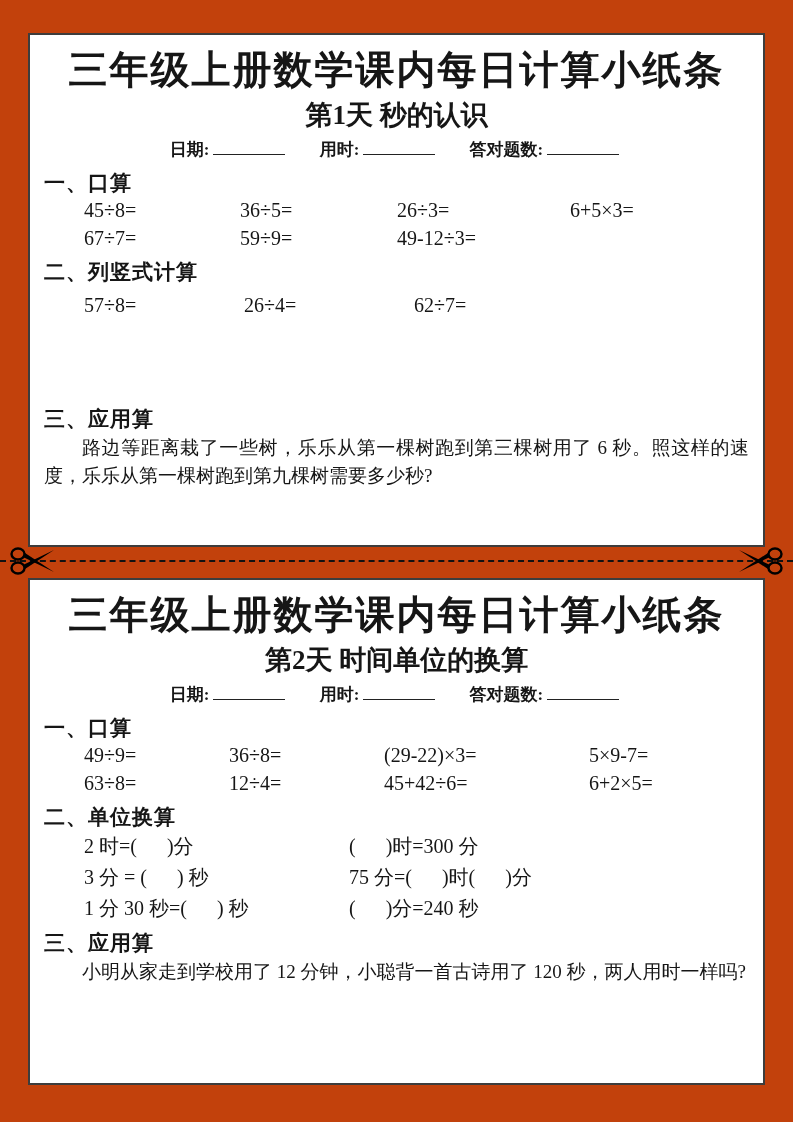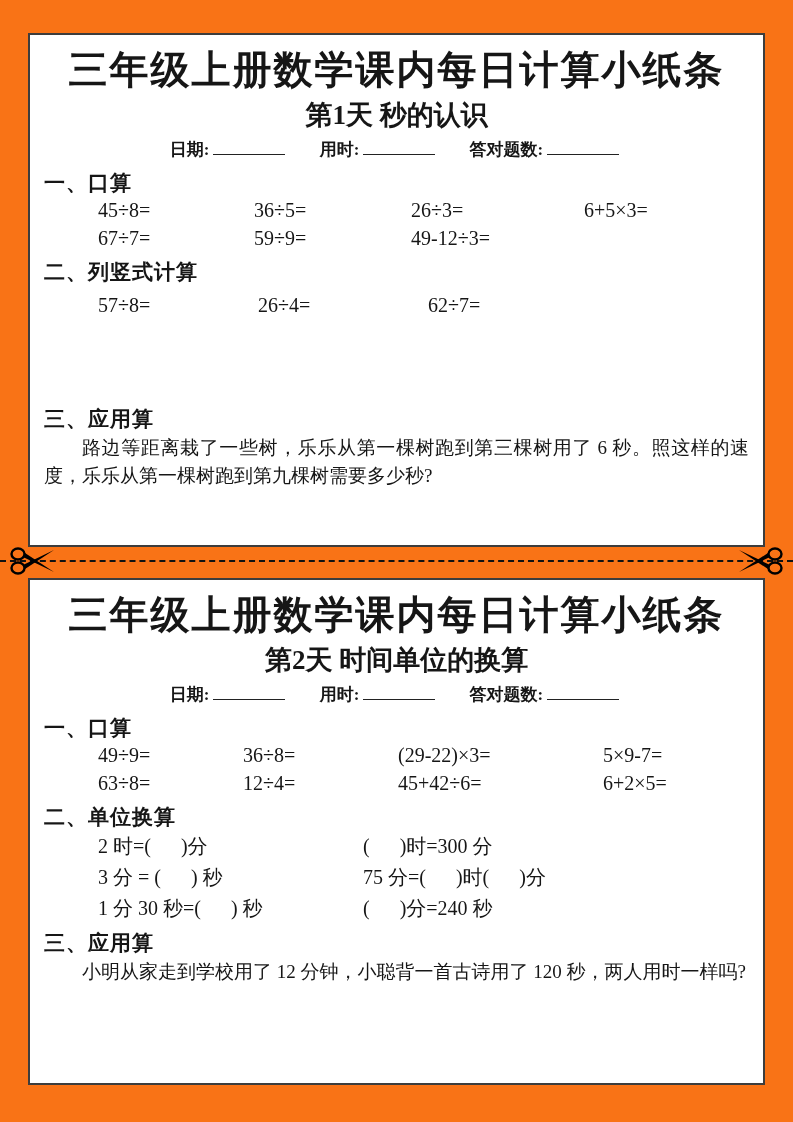--- a/index.html
+++ b/index.html
@@ -1,21 +1,21 @@
 <!DOCTYPE html>
 <html><head>
 <meta charset="utf-8">
 <style>
   * { margin: 0; padding: 0; box-sizing: border-box; }
   html, body { background: #ffffff; }
   .sheet {
     position: relative;
     width: 793px;
     height: 1122px;
-    background: #f97316;
+    background: #c2410c;
     font-family: "Liberation Serif", "DejaVu Serif", serif;
     color: #161616;
     overflow: hidden;
   }
   .page {
     position: absolute;
     left: 28px;
     width: 737px;
     border: 2px solid #3d3d3d;
     background: #ffffff;
@@ -59,21 +59,21 @@
 
   .sec-heading {
     font-size: 21px;
     font-weight: 700;
     line-height: 26px;
     margin: 7px 0 0 14px;
     letter-spacing: 1px;
   }
   .prob-row {
     display: grid;
-    padding-left: 68px;
+    padding-left: 54px;
     font-size: 20px;
     line-height: 27px;
     margin-top: 1px;
   }
   .grid-oral   { grid-template-columns: 156px 157px 173px 1fr; }
   .grid-vert   { grid-template-columns: 160px 170px 140px 1fr; margin-top: 7px; }
   .grid-oral2  { grid-template-columns: 145px 155px 205px 1fr; }
   .grid-unit   { grid-template-columns: 265px 1fr; line-height: 30px; }
   .prob { white-space: pre; }
   .workspace { height: 80px; }

